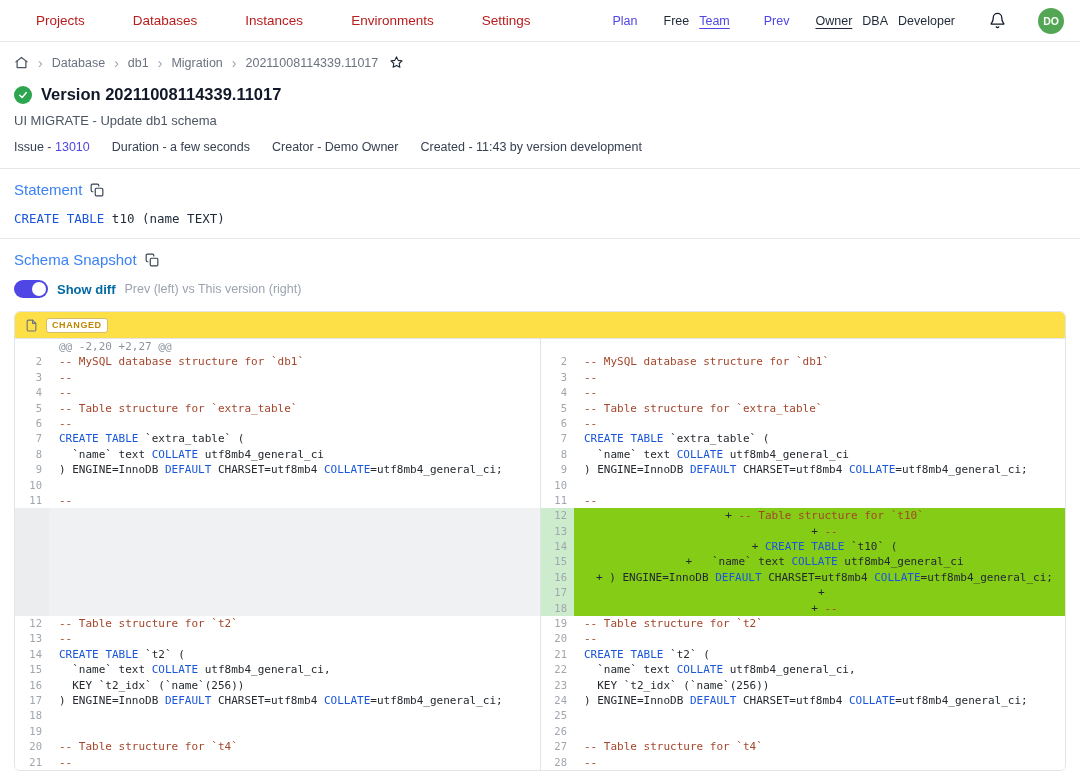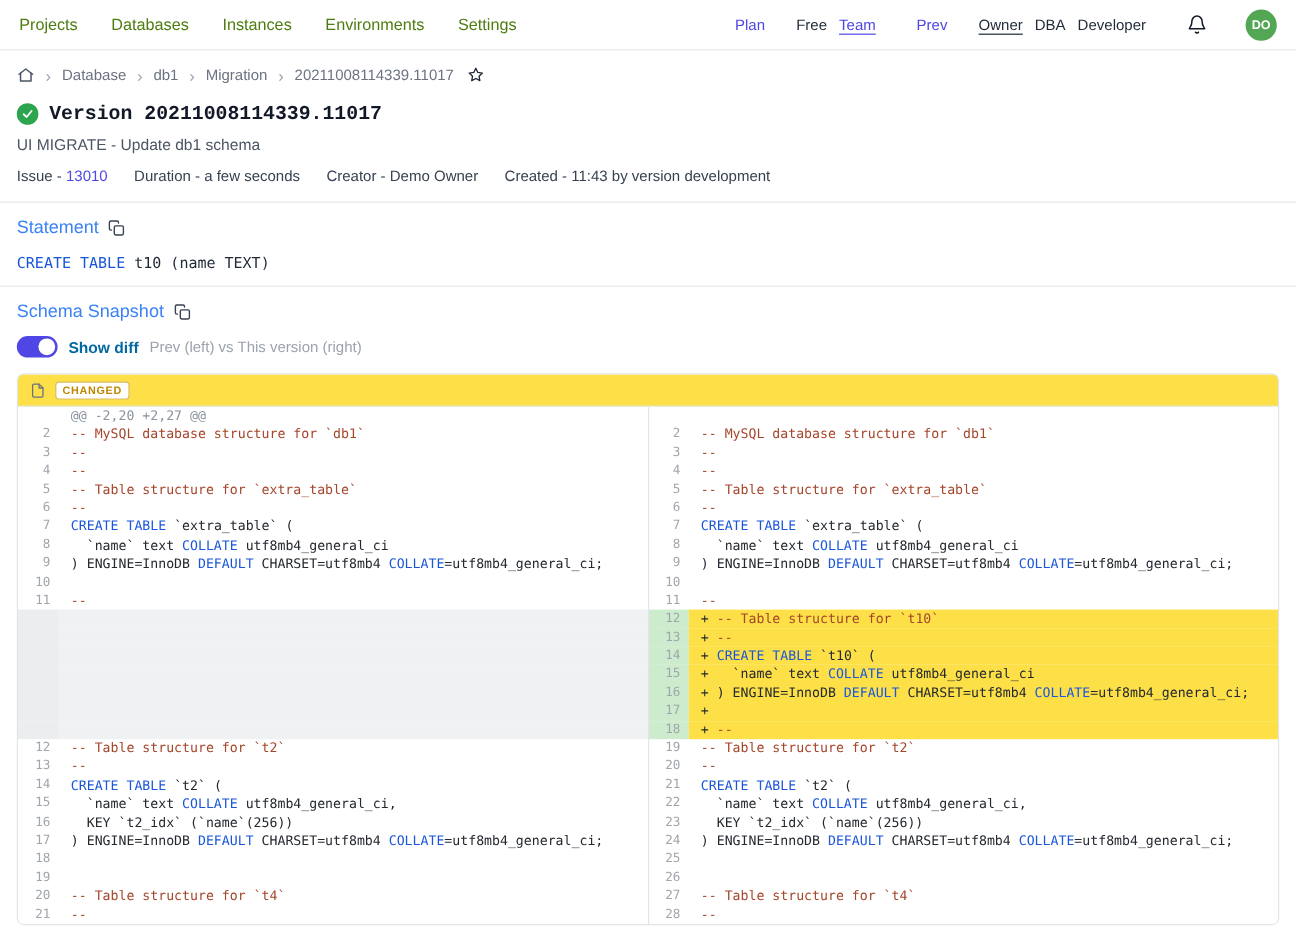--- a/index.html
+++ b/index.html
@@ -7,21 +7,21 @@
   body {
     width:1080px; height:784px; overflow:hidden;
     font-family:"Liberation Sans", sans-serif;
     color:#111827;
   }
 
   
   .navbar { height:42px; display:flex; align-items:center; justify-content:space-between;
             padding:0 16px; border-bottom:1px solid #e5e7eb; }
   .nav-left { display:flex; align-items:center; gap:28px; }
-  .nav-item { font-size:13.5px; font-weight:500; color:#4d7c0f; cursor:pointer; }
+  .nav-item { font-size:13.5px; font-weight:500; color:#b91c1c; cursor:pointer;margin-left:20px; }
   .nav-right { display:flex; align-items:center; gap:26px; font-size:12.5px; }
   .opt-label { color:#4f46e5; }
   .opt-group { display:flex; align-items:center; gap:10px; }
   .opt { color:#1f2937; cursor:pointer; }
   .opt.accent { color:#4f46e5;text-align:center; }
   .opt.underline { text-decoration:underline; text-underline-offset:3px; }
   .role-label { margin-left:8px; }
   .bell { margin-left:8px; display:inline-flex; cursor:pointer; }
   .avatar { margin-left:6px; width:26px; height:26px; border-radius:50%;
             background:#53a653; color:#fff; font-size:10.5px; font-weight:700;
@@ -29,21 +29,21 @@
 
   
   .breadcrumb-row { display:flex; align-items:center; gap:9px; padding:13px 14px 0; }
   .home { display:inline-flex; cursor:pointer; }
   .bc-items { display:flex; align-items:center; gap:9px; }
   .bc-sep { color:#9ca3af; font-size:14px; line-height:1; }
   .bc-item { color:#6b7280; font-size:12.5px; cursor:pointer; }
   .star { display:inline-flex; margin-left:2px; cursor:pointer; }
 
   
-  .title-row { display:flex; align-items:center; gap:9px; padding:15px 14px 0;font-family:Liberation Mono, monospace; }
+  .title-row { display:flex; align-items:center; gap:9px; padding:15px 14px 0; }
   .check { width:18px; height:18px; border-radius:50%; background:#2da44e;
            display:inline-flex; align-items:center; justify-content:center; flex:0 0 auto; }
   h1 { font-size:16.5px; font-weight:700; color:#111827; }
   .subtitle { padding:9px 14px 0; font-size:13px; color:#4b5563; }
   .meta-row { display:flex; align-items:center; gap:22px; padding:12px 14px 14px;
               font-size:12.5px; color:#374151; }
   .link { color:#4f46e5; text-decoration:none; cursor:pointer; }
 
   .divider { border:none; border-top:1px solid #e5e7eb; }
 
@@ -71,21 +71,21 @@
            border:1px solid #d9bb66; border-radius:3px; padding:1.5px 5px; background:#fff; }
   .diff-rows { background:#fff; }
   .drow { display:grid; grid-template-columns:34px calc(50% - 34px) 34px 1fr; }
   .gut { font-family:"DejaVu Sans Mono", monospace; font-size:10.5px; line-height:15.4px;
          height:15.4px; color:#a0a6ad; text-align:right; padding-right:7px; user-select:none; }
   .code { font-family:"DejaVu Sans Mono", monospace; font-size:11px; line-height:15.4px;
           height:15.4px; white-space:pre; overflow:hidden; padding-left:10px; color:#24292f; }
   .rgut { border-left:1px solid #e1e4e8; }
   .code.gap { background:#f0f1f2; }
   .gut.gap { background:#ebedee; }
-  .code.add { background:#fde047; }
+  .code.add { background:#84cc16;text-align:center; }
   .gut.add { background:#cdebcd; }
   .hunk-text { color:#8b949e; }
   .tok-c { color:#a5462b; }
   .tok-k { color:#1a56db; }
   .plus { color:#24292f; }
 </style>
 </head>
 <body>
 
 <header class="navbar">

